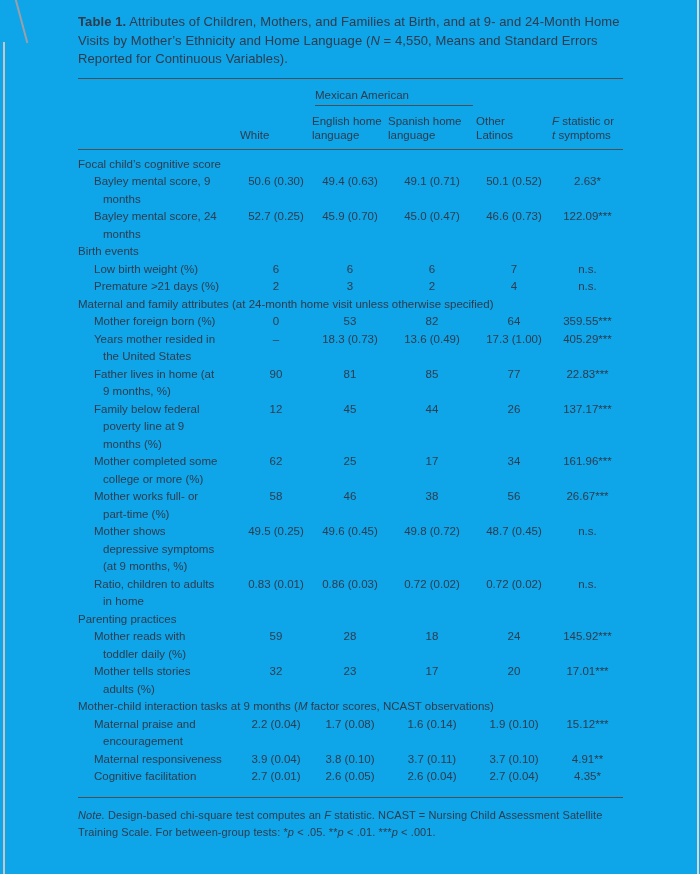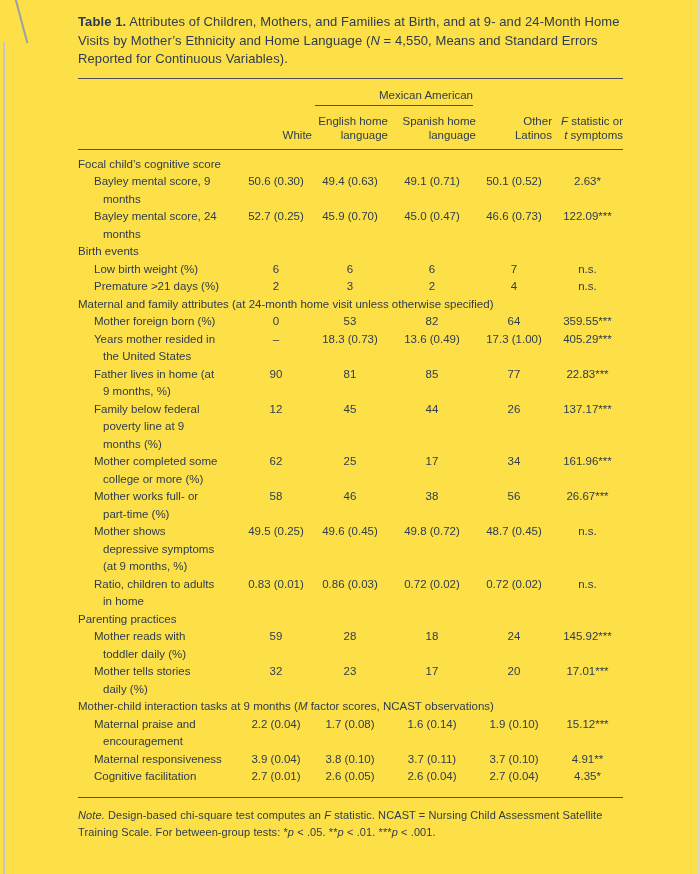--- a/index.html
+++ b/index.html
@@ -1,32 +1,32 @@
 <!DOCTYPE html>
 <html><head>
 <meta charset="utf-8">
 <style>
   html,body { margin:0; padding:0; background:#ffffff; }
   .page {
-    position:relative; width:700px; height:874px; background:#fde047;
+    position:relative; width:700px; height:874px; background:#0ea5e9;
     overflow:hidden; font-family:"Liberation Sans", sans-serif; color:#2e3c4e;
   }
   .edge-left  { position:absolute; left:3px; top:42px; bottom:0; width:2px; background:#c7c7c9; }
   .edge-right { position:absolute; right:1px; top:0; bottom:0; width:2px; background:#d8d8da; }
   .corner-fold {
     position:absolute; left:14px; top:-3px; width:2px; height:48px; background:#9aa0a8;
     transform-origin:top left; transform:rotate(-15deg);
   }
   .content { position:absolute; left:78px; top:13px; width:545px; }
   .title { margin:0; font-size:13px; line-height:18.5px; letter-spacing:0.1px; }
   .bold { font-weight:bold; }
   .it { font-style:italic; }
   .rule-top { border-top:1.3px solid #4a4f55; margin-top:9px; }
   table { border-collapse:collapse; table-layout:fixed; width:545px; font-size:11.5px; margin-top:0; }
-  thead th { font-weight:normal; vertical-align:bottom; text-align:right; padding:0; }
+  thead th { font-weight:normal; vertical-align:bottom; text-align:left; padding:0; }
   .group-row th { padding-top:9px; border-bottom:none; }
   .gu { border-bottom:1.2px solid #4a4f55; padding-bottom:3px; margin:0 3px; line-height:14px; }
   .header-row th {
     padding:8px 0 7px; line-height:14px; white-space:pre-line;
     border-bottom:1.3px solid #4a4f55;
   }
   tbody td { vertical-align:top; padding:0; line-height:17.5px; }
   td.rowlabel { white-space:pre-line; padding-left:25px; text-indent:-9px; }
   td.section { padding-left:0; }
   td.val { text-align:center; }
@@ -203,21 +203,21 @@
             <td class="rowlabel">Mother reads with
 toddler daily (%)</td>
             <td class="val">59</td>
             <td class="val">28</td>
             <td class="val">18</td>
             <td class="val">24</td>
             <td class="val">145.92***</td>
           </tr>
           <tr>
             <td class="rowlabel">Mother tells stories
-daily (%)</td>
+adults (%)</td>
             <td class="val">32</td>
             <td class="val">23</td>
             <td class="val">17</td>
             <td class="val">20</td>
             <td class="val">17.01***</td>
           </tr>
           <tr>
             <td colspan="6" class="section"><span>Mother-child interaction tasks at 9 months (</span><span class="it">M</span><span> factor scores, NCAST observations)</span></td>
           </tr>
           <tr>

